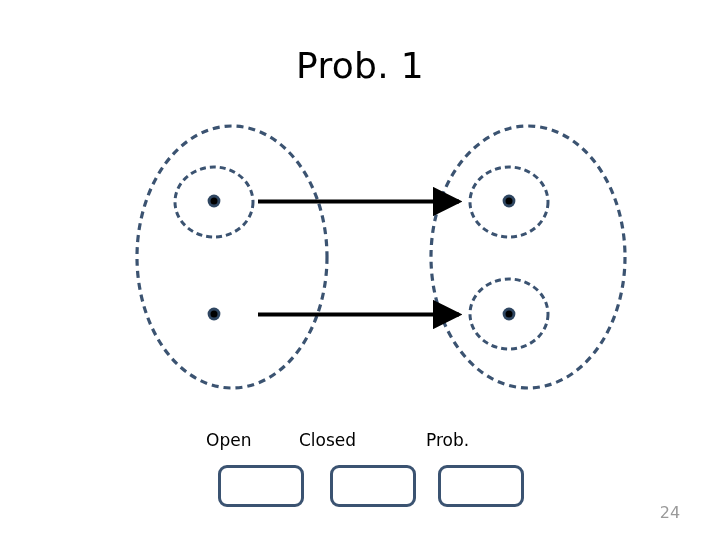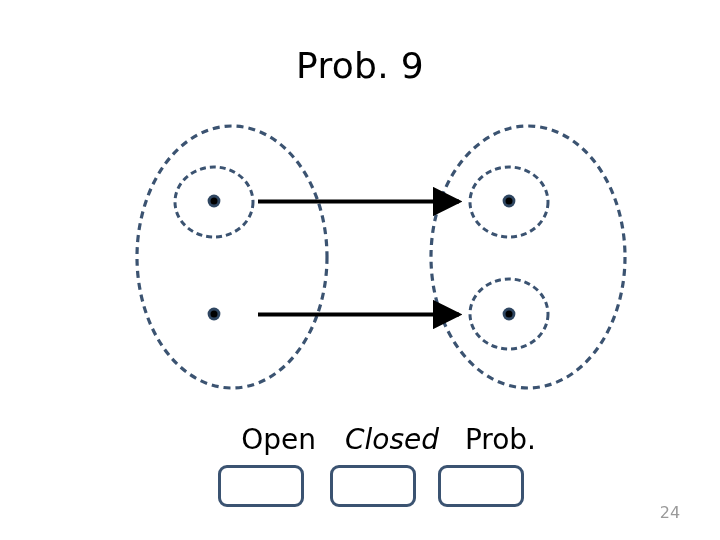--- a/index.html
+++ b/index.html
@@ -38,28 +38,28 @@
     position: absolute;
     left: 0;
     top: 0;
     width: 720px;
     height: 540px;
   }
   .col-label {
     position: absolute;
     top: 427px;
     width: 110px;
-    text-align: right;
-    font-size: 28px;
+    text-align: left;
+    font-size: 17px;
     color: #000000;
     line-height: 26px;
     white-space: nowrap;
   }
   #label-open    { left: 206px; }
-  #label-closed  { left: 329px; font-style: italic; }
+  #label-closed  { left: 299px; }
   #label-cont    { left: 426px; }
 
   .answer-box {
     position: absolute;
     top: 465px;
     width: 86px;
     height: 42px;
     border: 3px solid #3b5371;
     border-radius: 9px;
     background: #ffffff;
@@ -78,21 +78,21 @@
     font-size: 16px;
     color: #9a9a9a;
     line-height: 14px;
   }
 </style>
 </head>
 <body>
 
 <div id="slide">
 
-  <div id="slide-title">Prob. 9</div>
+  <div id="slide-title">Prob. 1</div>
 
   <svg id="diagram" viewBox="0 0 720 540">
 
     <defs>
       <marker id="arrowhead" markerWidth="7" markerHeight="7" refX="6.2" refY="3.5" orient="auto" markerUnits="strokeWidth">
         <path d="M0,0 L7,3.5 L0,7 z" fill="#000000"></path>
       </marker>
     </defs>
 
     <ellipse cx="232" cy="257" rx="95" ry="131" fill="none" stroke="#3b5371" stroke-width="3.2" stroke-dasharray="7 5" stroke-linecap="butt"></ellipse>

